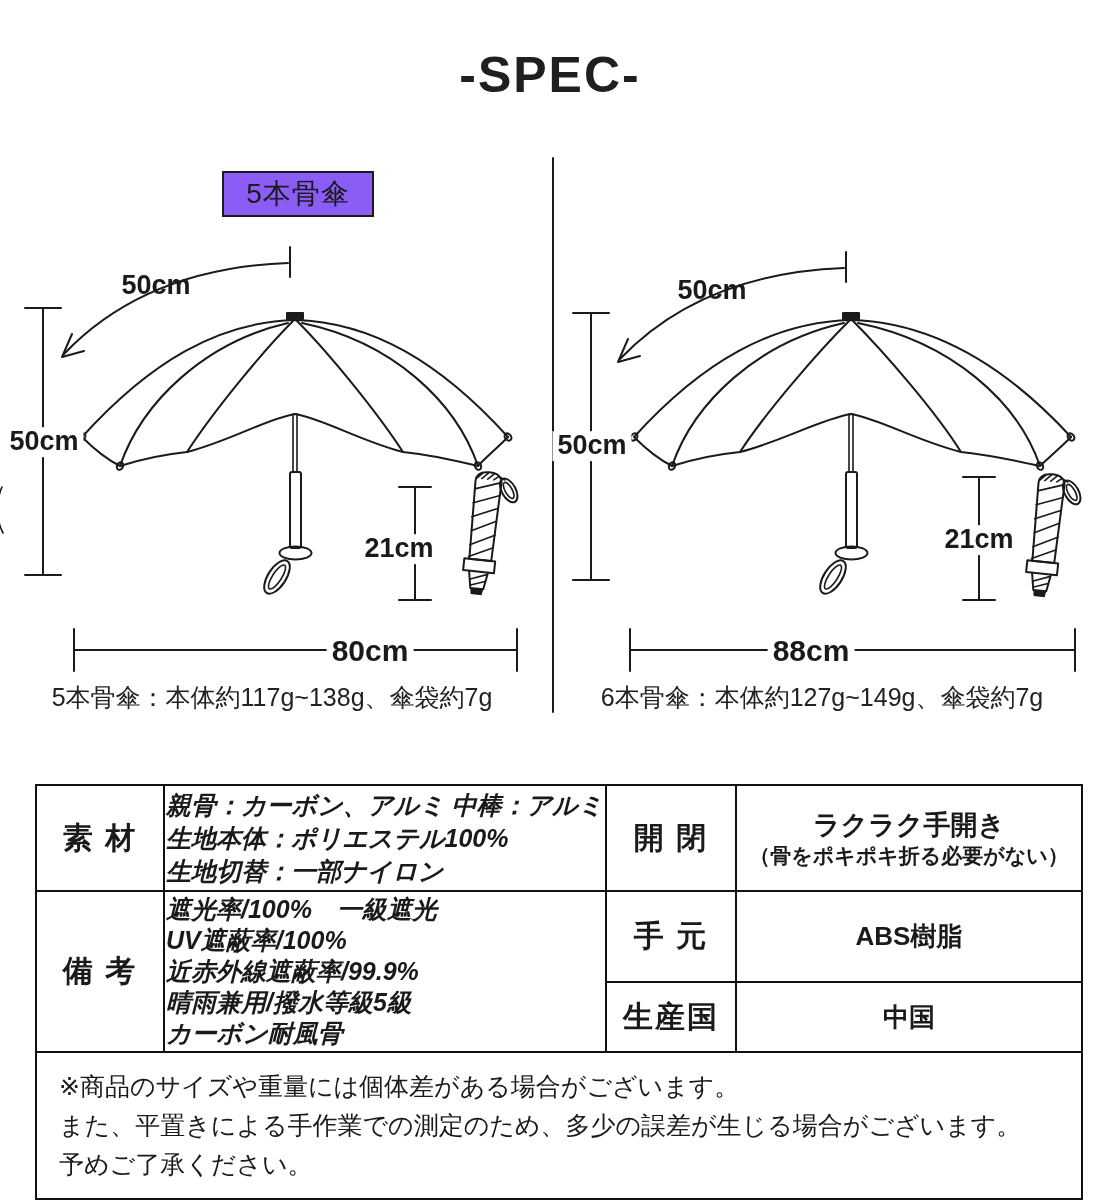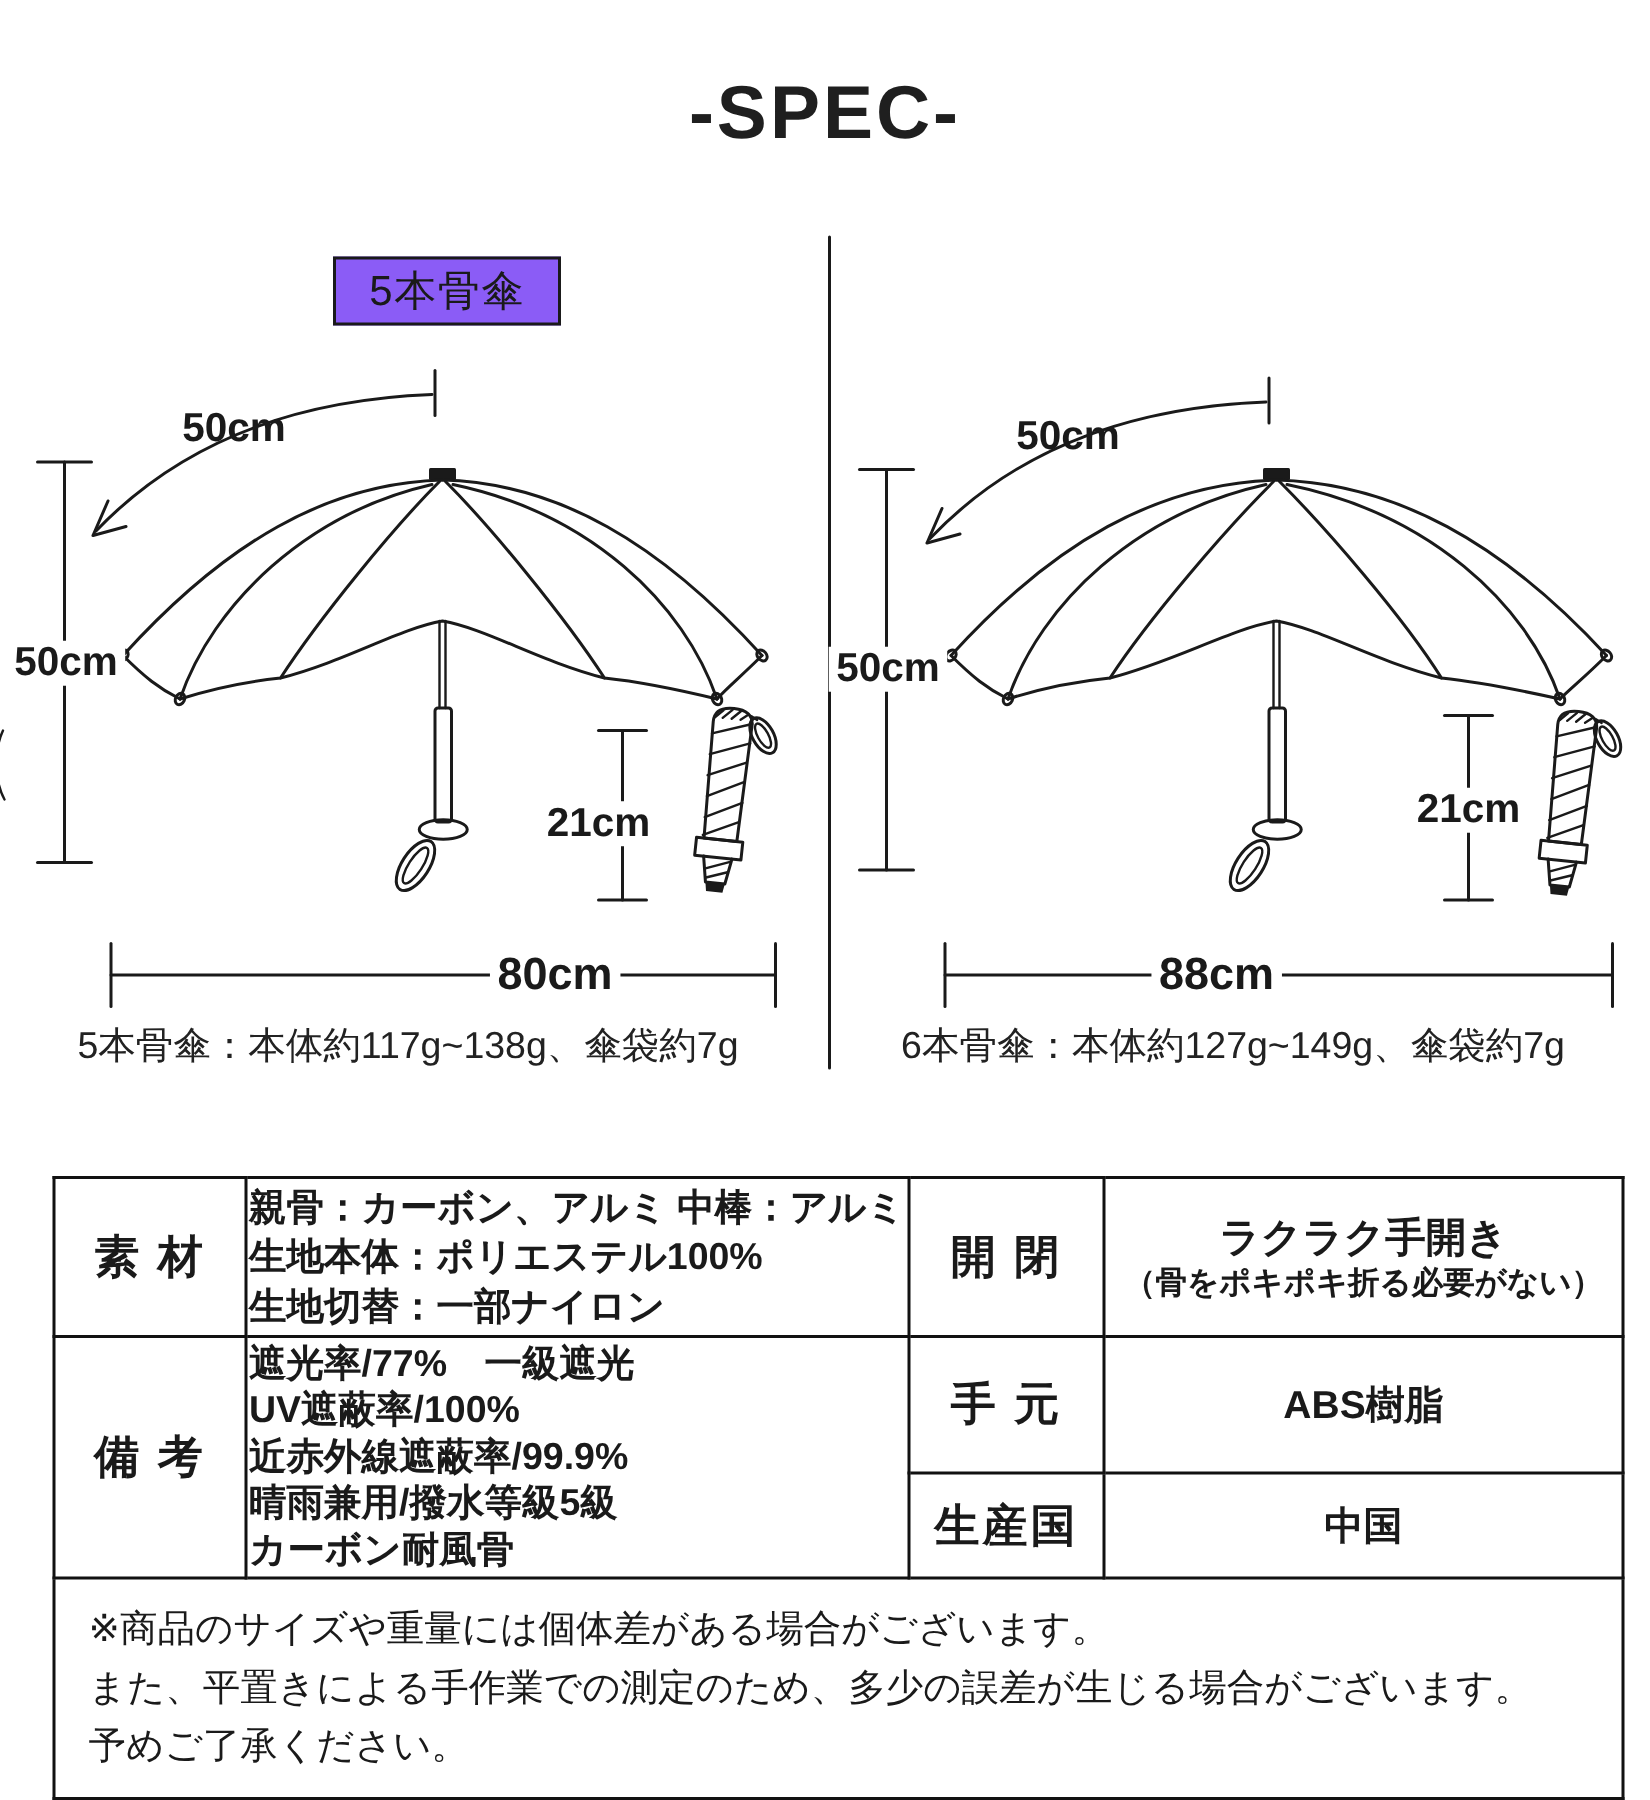--- a/index.html
+++ b/index.html
@@ -18,21 +18,21 @@
   .dim{transform:translate(-50%,-50%);font-weight:600;font-size:27px;background:#fff;
        padding:0 5px;white-space:nowrap;line-height:1.1;}
   .dim.big{font-size:30px;}
   .caption{transform:translate(-50%,-50%);font-size:25px;font-weight:400;white-space:nowrap;
            color:#222;}
   #section-heading{top:726px;right:19px;font-size:38px;font-weight:700;letter-spacing:1px;}
   table#spec{position:absolute;left:35px;top:784px;width:1046px;border-collapse:collapse;
              table-layout:fixed;}
   #spec td{border:2px solid #111;vertical-align:middle;}
   #spec td.lbl{text-align:center;font-size:30px;font-weight:700;letter-spacing:2px;}
-  #spec td.val-left{font-size:25px;font-weight:700;}
+  #spec td.val-left{font-size:25px;font-weight:700;font-style:italic;}
   #spec td.val-center{text-align:center;font-size:26px;font-weight:600;}
   .mat-line{line-height:33px;}
   .rem-line{line-height:31px;}
   .oc-main{font-size:27px;font-weight:700;line-height:34px;text-align:center;}
   .oc-sub{font-size:21px;font-weight:600;line-height:27px;text-align:center;}
   #spec td.note{padding:14px 22px;font-size:25px;font-weight:400;vertical-align:top;}
   .note-line{line-height:39px;}
 </style>
 </head>
 <body>
@@ -180,21 +180,21 @@
       </td>
       <td class="lbl">開 閉</td>
       <td class="val-center">
         <div class="oc-main">ラクラク手開き</div>
         <div class="oc-sub">（骨をポキポキ折る必要がない）</div>
       </td>
     </tr>
     <tr style="height:91px;">
       <td class="lbl" rowspan="2">備 考</td>
       <td class="val-left" rowspan="2">
-        <div class="rem-line">遮光率/77%　一級遮光</div>
+        <div class="rem-line">遮光率/100%　一級遮光</div>
         <div class="rem-line">UV遮蔽率/100%</div>
         <div class="rem-line">近赤外線遮蔽率/99.9%</div>
         <div class="rem-line">晴雨兼用/撥水等級5級</div>
         <div class="rem-line">カーボン耐風骨</div>
       </td>
       <td class="lbl">手 元</td>
       <td class="val-center">ABS樹脂</td>
     </tr>
     <tr style="height:70px;">
       <td class="lbl">生産国</td>

